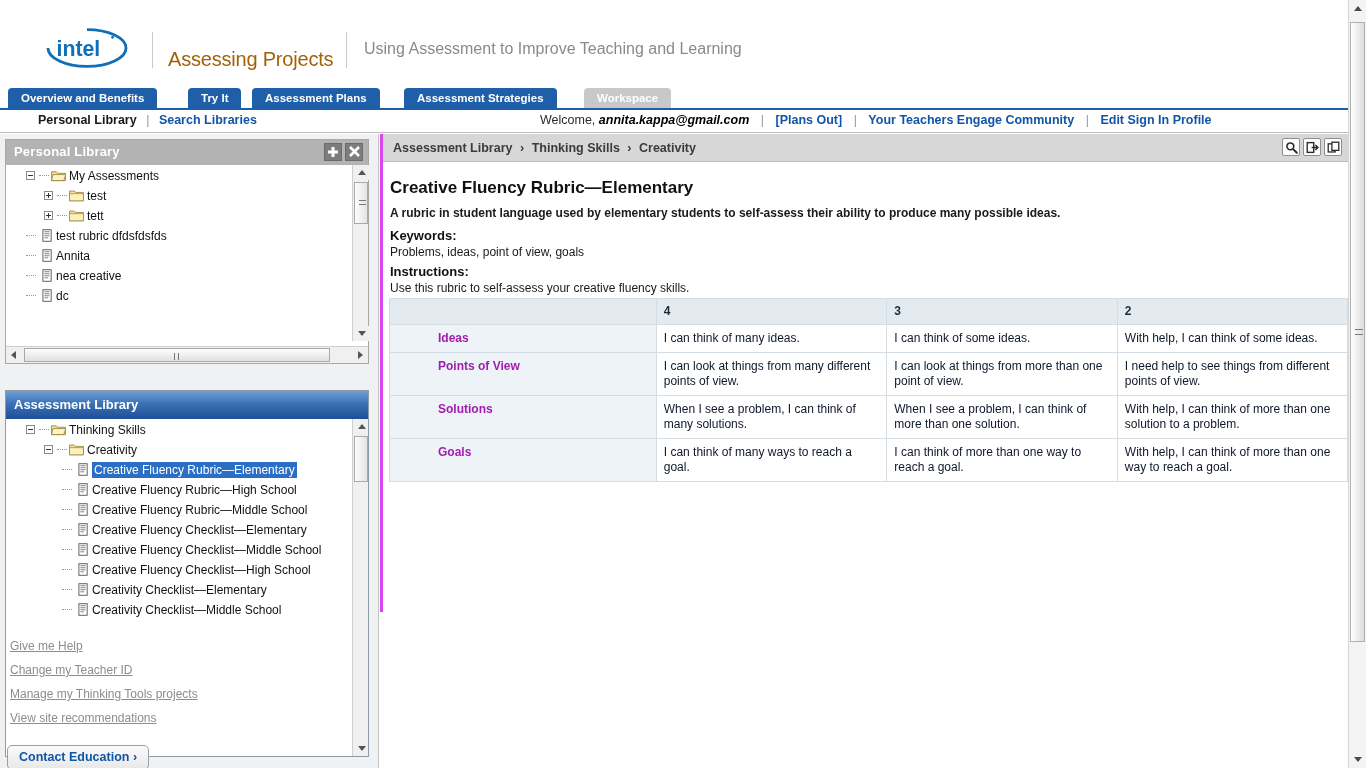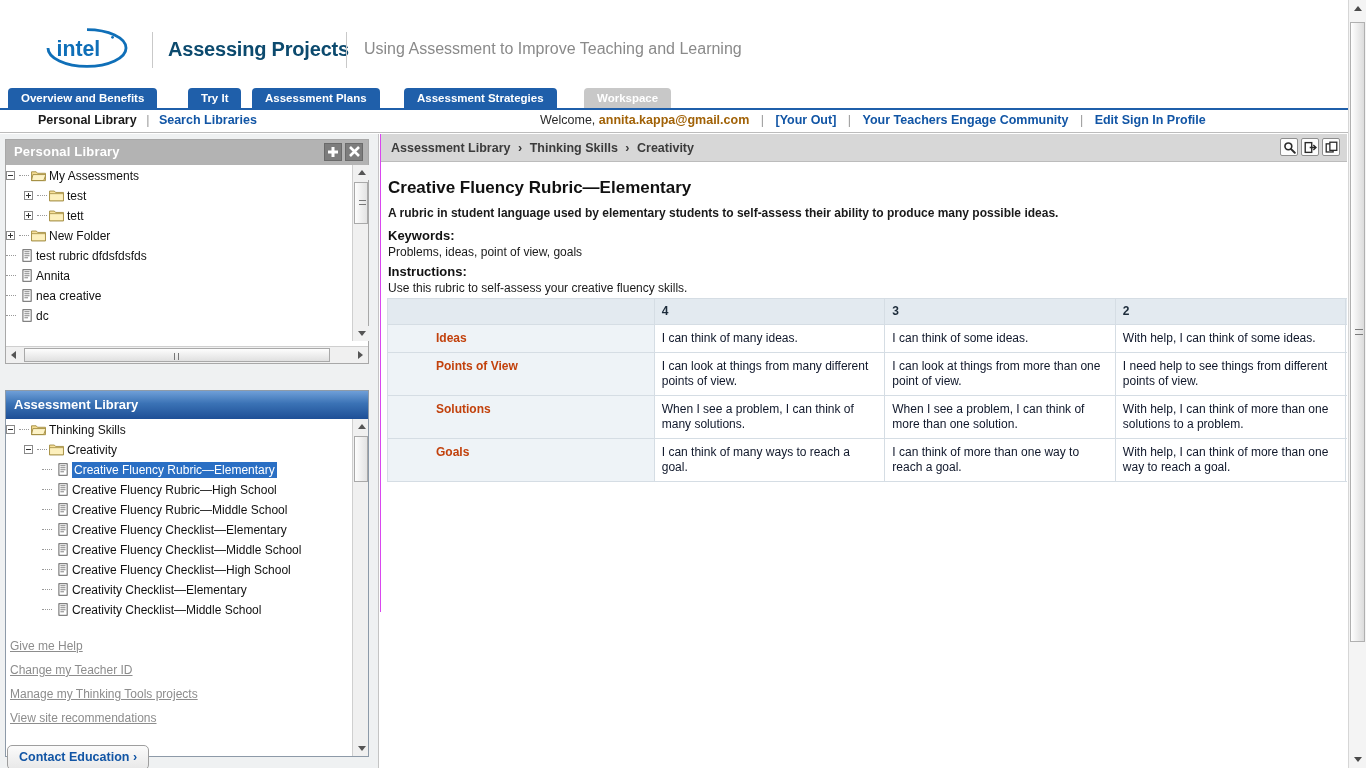--- a/index.html
+++ b/index.html
@@ -38,24 +38,24 @@
     position: absolute; left: 152px; top: 32px;
     width: 1px; height: 36px;
     background: #c9c9c9;
   }
   .header-divider-2 {
     position: absolute; left: 346px; top: 32px;
     width: 1px; height: 36px;
     background: #c9c9c9;
   }
   .site-title {
-    position: absolute; left: 168px; top: 38px;
+    position: absolute; left: 168px; top: 48px;
     font-size: 20px;
-    font-weight: bold;
-    color: #0c4a6e;
+    font-weight: normal;
+    color: #a16207;
     letter-spacing: -0.2px;
     white-space: nowrap;
   }
   .site-tagline {
     position: absolute; left: 364px; top: 40px;
     font-size: 16px;
     color: #8a8a8a;
     white-space: nowrap;
   }
 
@@ -107,21 +107,21 @@
   }
   .subnav-left a {
     font-weight: bold; color: #1155a5; text-decoration: none;
   }
   .subnav-right {
     position: absolute; left: 540px; top: 3px;
     font-size: 12.5px;
     white-space: nowrap;
   }
   .subnav-right .welcome { color: #2a2a2a; }
-  .subnav-right .email { color: #a16207; font-weight: bold; }
+  .subnav-right .email { color: #000000; font-weight: bold; font-style: italic; }
   .subnav-right .sep { color: #9a9a9a; margin: 0 8px; }
   .subnav-right a { color: #1155a5; font-weight: bold; text-decoration: none; }
 
   
   .left-col {
     position: absolute; left: 0; top: 134px;
     width: 379px; height: 634px;
     background: #eff1f2;
     border-right: 1px solid #c4c4c4;
   }
@@ -153,21 +153,21 @@
   .hdr-btn.plus { right: 26px; }
   .hdr-btn.close { right: 5px; }
   .hdr-btn svg { display:block; }
 
   .tree-box {
     position: absolute; left: 0; top: 25px;
     width: 362px; height: 176px;
     background: #ffffff;
     overflow: hidden;
   }
-  .tree-inner { position: absolute; left: 0; top: 0; width: 345px; }
+  .tree-inner { position: absolute; left: 0; top: 0; width: 345px; padding-left: 20px; }
 
   
   .t-row {
     position: relative;
     height: 20px;
     line-height: 20px;
     font-size: 12px;
     color: #111;
     white-space: nowrap;
     cursor: pointer;
@@ -317,21 +317,21 @@
     color: #1155a5;
     white-space: nowrap;
     cursor: pointer;
   }
 
   
   .content {
     position: absolute; left: 380px; top: 134px;
     width: 968px; height: 478px;
     background: #ffffff;
-    border-left: 1px solid #d946ef;
+    border-left: 3px solid #d946ef;
   }
   .crumbbar {
     position: absolute; left: 0; top: 0;
     width: 966px; height: 28px;
     background: #d7d7d7;
     border-bottom: 1px solid #bcbcbc;
   }
   .crumb {
     position: absolute; left: 10px; top: 7px;
     font-size: 12.5px; font-weight: bold; color: #3b3b3b;
@@ -394,21 +394,21 @@
     height: 25px;
     font-weight: bold;
     color: #1c2b3a;
     text-align: left;
     padding-top: 5px;
     padding-bottom: 5px;
   }
   .rubric tbody th {
     background: #eef3f7;
     font-weight: bold;
-    color: #c2410c;
+    color: #a21caf;
     text-align: left;
     padding-left: 48px;
   }
   .rubric tbody td {
     background: #ffffff;
     color: #0f172a;
   }
   .col-label { width: 258px; }
   .col-score { width: 223px; }
 
@@ -482,21 +482,21 @@
   <div class="subnav">
     <div class="subnav-left">
       <span class="cur">Personal Library</span>
       <span class="sep">|</span>
       <a>Search Libraries</a>
     </div>
     <div class="subnav-right">
       <span class="welcome">Welcome,</span>
       <span class="email">annita.kappa@gmail.com</span>
       <span class="sep">|</span>
-      <a>[Your Out]</a>
+      <a>[Plans Out]</a>
       <span class="sep">|</span>
       <a>Your Teachers Engage Community</a>
       <span class="sep">|</span>
       <a>Edit Sign In Profile</a>
     </div>
   </div>
 
   <div class="left-col">
 
     <div class="panel-personal">
@@ -522,24 +522,20 @@
                 <path d="M2 6 h14 l-2.4 6.4 h-13.1 z" fill="#fdf3c8" stroke="#9b8436" stroke-width="0.9"></path>
               </svg><span class="lbl">My Assessments</span></div>
             <div class="t-row"><span class="t-spacer" style="width: 18px;"></span><span class="t-toggle plus"></span><span class="t-dots"></span><svg width="15" height="13" viewBox="0 0 16 14" class="ic-folder">
                 <path d="M0.5 2.2 h5.2 l1.3 1.5 h8.5 v9 h-15 z" fill="#f7e09c" stroke="#9b8436" stroke-width="0.9"></path>
                 <path d="M0.5 5 h15 v7.7 h-15 z" fill="#fdf0bd" stroke="#9b8436" stroke-width="0.8"></path>
               </svg><span class="lbl">test</span></div>
             <div class="t-row"><span class="t-spacer" style="width: 18px;"></span><span class="t-toggle plus"></span><span class="t-dots"></span><svg width="15" height="13" viewBox="0 0 16 14" class="ic-folder">
                 <path d="M0.5 2.2 h5.2 l1.3 1.5 h8.5 v9 h-15 z" fill="#f7e09c" stroke="#9b8436" stroke-width="0.9"></path>
                 <path d="M0.5 5 h15 v7.7 h-15 z" fill="#fdf0bd" stroke="#9b8436" stroke-width="0.8"></path>
               </svg><span class="lbl">tett</span></div>
-            <div class="t-row"><span class="t-toggle plus"></span><span class="t-dots"></span><svg width="15" height="13" viewBox="0 0 16 14" class="ic-folder">
-                <path d="M0.5 2.2 h5.2 l1.3 1.5 h8.5 v9 h-15 z" fill="#f7e09c" stroke="#9b8436" stroke-width="0.9"></path>
-                <path d="M0.5 5 h15 v7.7 h-15 z" fill="#fdf0bd" stroke="#9b8436" stroke-width="0.8"></path>
-              </svg><span class="lbl">New Folder</span></div>
             <div class="t-row"><span class="t-dots"></span><span class="t-spacer" style="width: 4px;"></span><svg width="11" height="13" viewBox="0 0 12 14" class="ic-doc">
                 <rect x="1" y="0.7" width="9" height="12.6" fill="#ffffff" stroke="#555" stroke-width="1"></rect>
                 <rect x="2.6" y="2.4" width="5.6" height="1" fill="#7a7a7a"></rect>
                 <rect x="2.6" y="4.6" width="5.6" height="1" fill="#7a7a7a"></rect>
                 <rect x="2.6" y="6.8" width="5.6" height="1" fill="#7a7a7a"></rect>
                 <rect x="2.6" y="9" width="4" height="1" fill="#7a7a7a"></rect>
               </svg><span class="lbl">test  rubric dfdsfdsfds</span></div>
             <div class="t-row"><span class="t-dots"></span><span class="t-spacer" style="width: 4px;"></span><svg width="11" height="13" viewBox="0 0 12 14" class="ic-doc">
                 <rect x="1" y="0.7" width="9" height="12.6" fill="#ffffff" stroke="#555" stroke-width="1"></rect>
                 <rect x="2.6" y="2.4" width="5.6" height="1" fill="#7a7a7a"></rect>
@@ -753,21 +749,21 @@
               <th>Points of View</th>
               <td>I can look at things from many different points of view.</td>
               <td>I can look at things from more than one point of view.</td>
               <td>I need help to see things from different points of view.</td>
               <td>I usually see things from only one point of view.</td>
             </tr>
             <tr>
               <th>Solutions</th>
               <td>When I see a problem, I can think of many solutions.</td>
               <td>When I see a problem, I can think of more than one solution.</td>
-              <td>With help, I can think of more than one solutions to a problem.</td>
+              <td>With help, I can think of more than one solution to a problem.</td>
               <td>I can usually think of one solution to a problem.</td>
             </tr>
             <tr>
               <th>Goals</th>
               <td>I can think of many ways to reach a goal.</td>
               <td>I can think of more than one way to reach a goal.</td>
               <td>With help, I can think of more than one way to reach a goal.</td>
               <td>I can think of one way to reach a goal.</td>
             </tr>
           </tbody>

